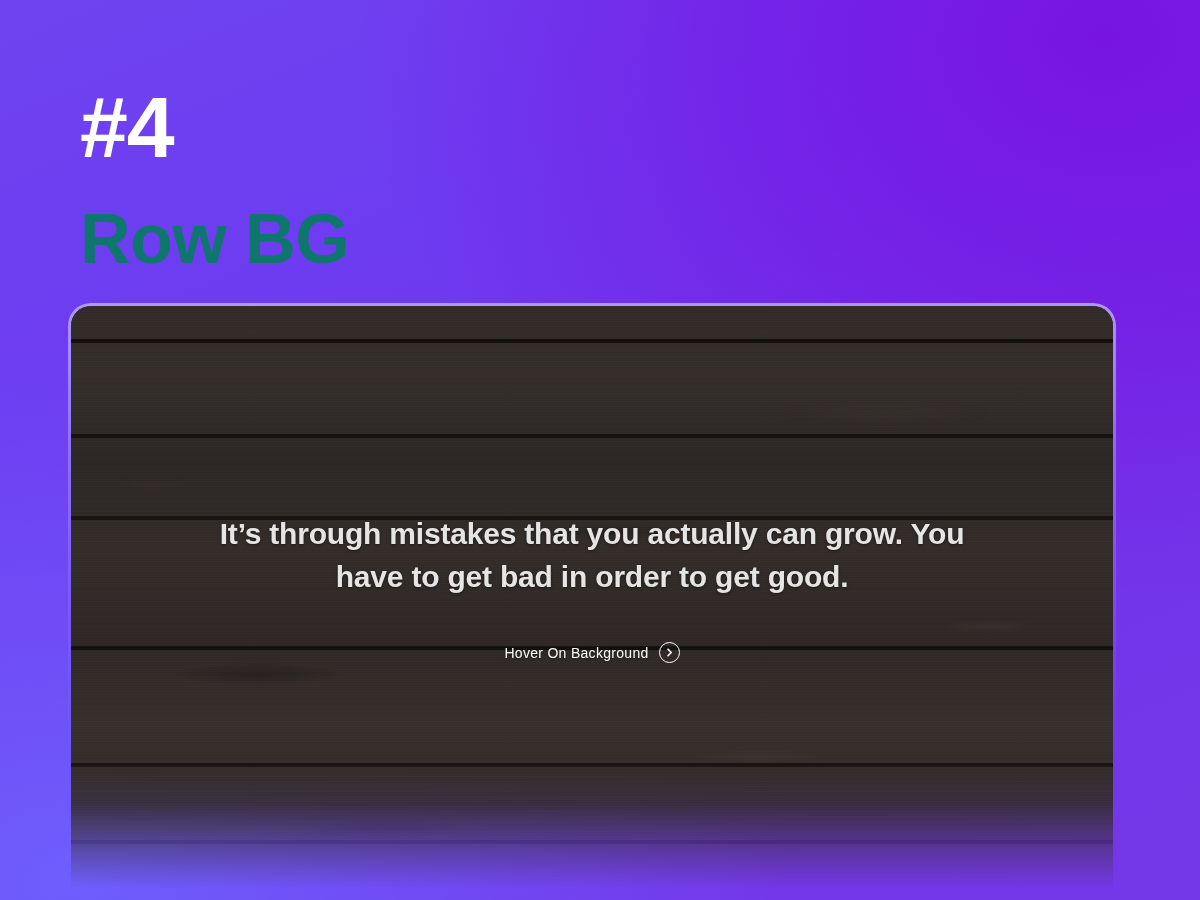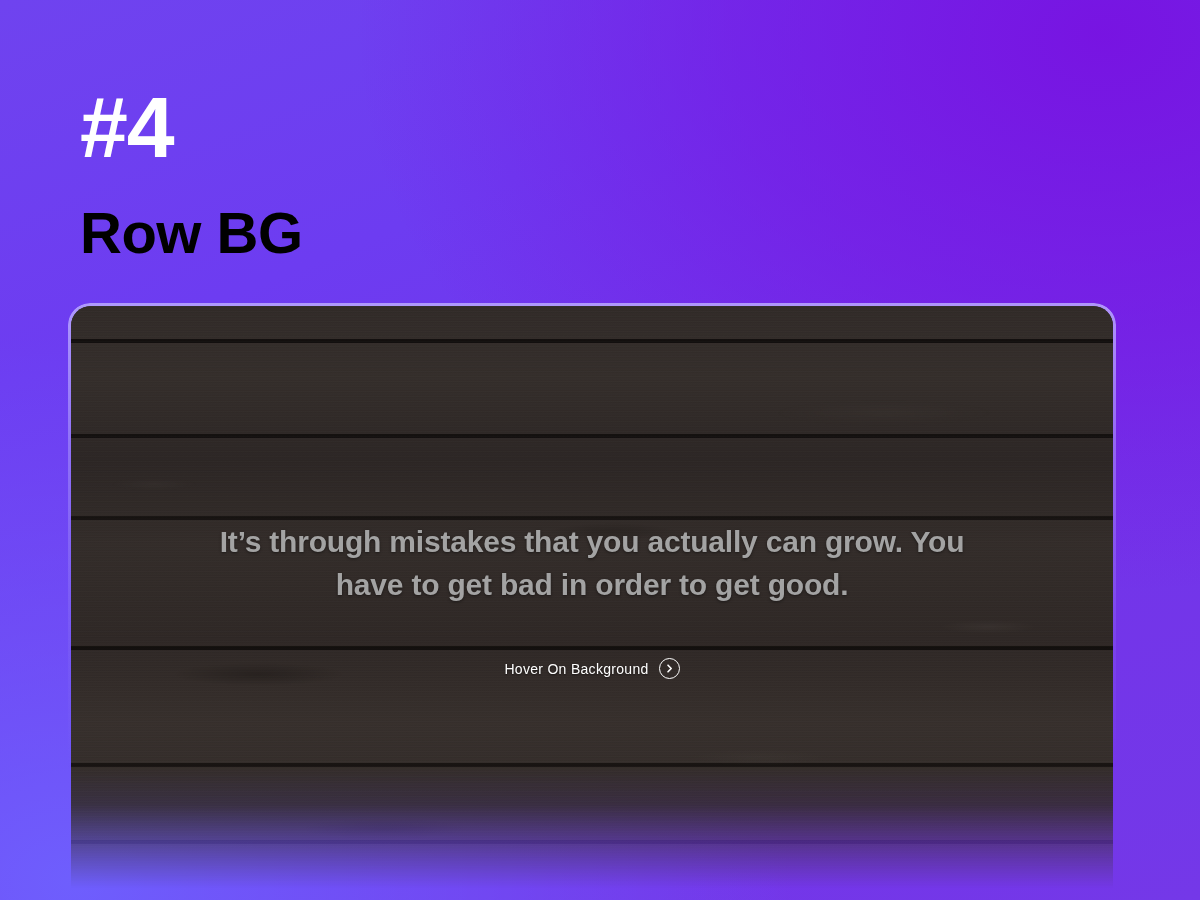--- a/index.html
+++ b/index.html
@@ -37,24 +37,24 @@
   .hash-number {
     font-size: 86px;
     font-weight: 800;
     line-height: 1.0;
     color: #ffffff;
     letter-spacing: -1px;
     display: block;
   }
 
   .subtitle {
-    font-size: 58px;
+    font-size: 70px;
     font-weight: 700;
     line-height: 1.0;
-    color: #000000;
+    color: #0f766e;
     letter-spacing: -0.5px;
     display: block;
     margin-top: 34px;
   }
 
   
   .card-wrap {
     position: absolute;
     left: 68px;
     top: 303px;
@@ -162,23 +162,23 @@
     right: 0;
     top: 206px;
     text-align: center;
     padding: 0 60px;
   }
 
   .quote {
     font-size: 30px;
     font-weight: 700;
     line-height: 1.44;
-    color: #a3a3a3;
+    color: #e5e5e5;
     max-width: 780px;
-    margin: 8px auto;
+    margin: 0 auto;
     letter-spacing: -0.2px;
     text-shadow: 0 1px 3px rgba(0,0,0,0.45);
   }
 
   .hover-link {
     margin-top: 44px;
     display: inline-flex;
     align-items: center;
     gap: 10px;
     cursor: pointer;

